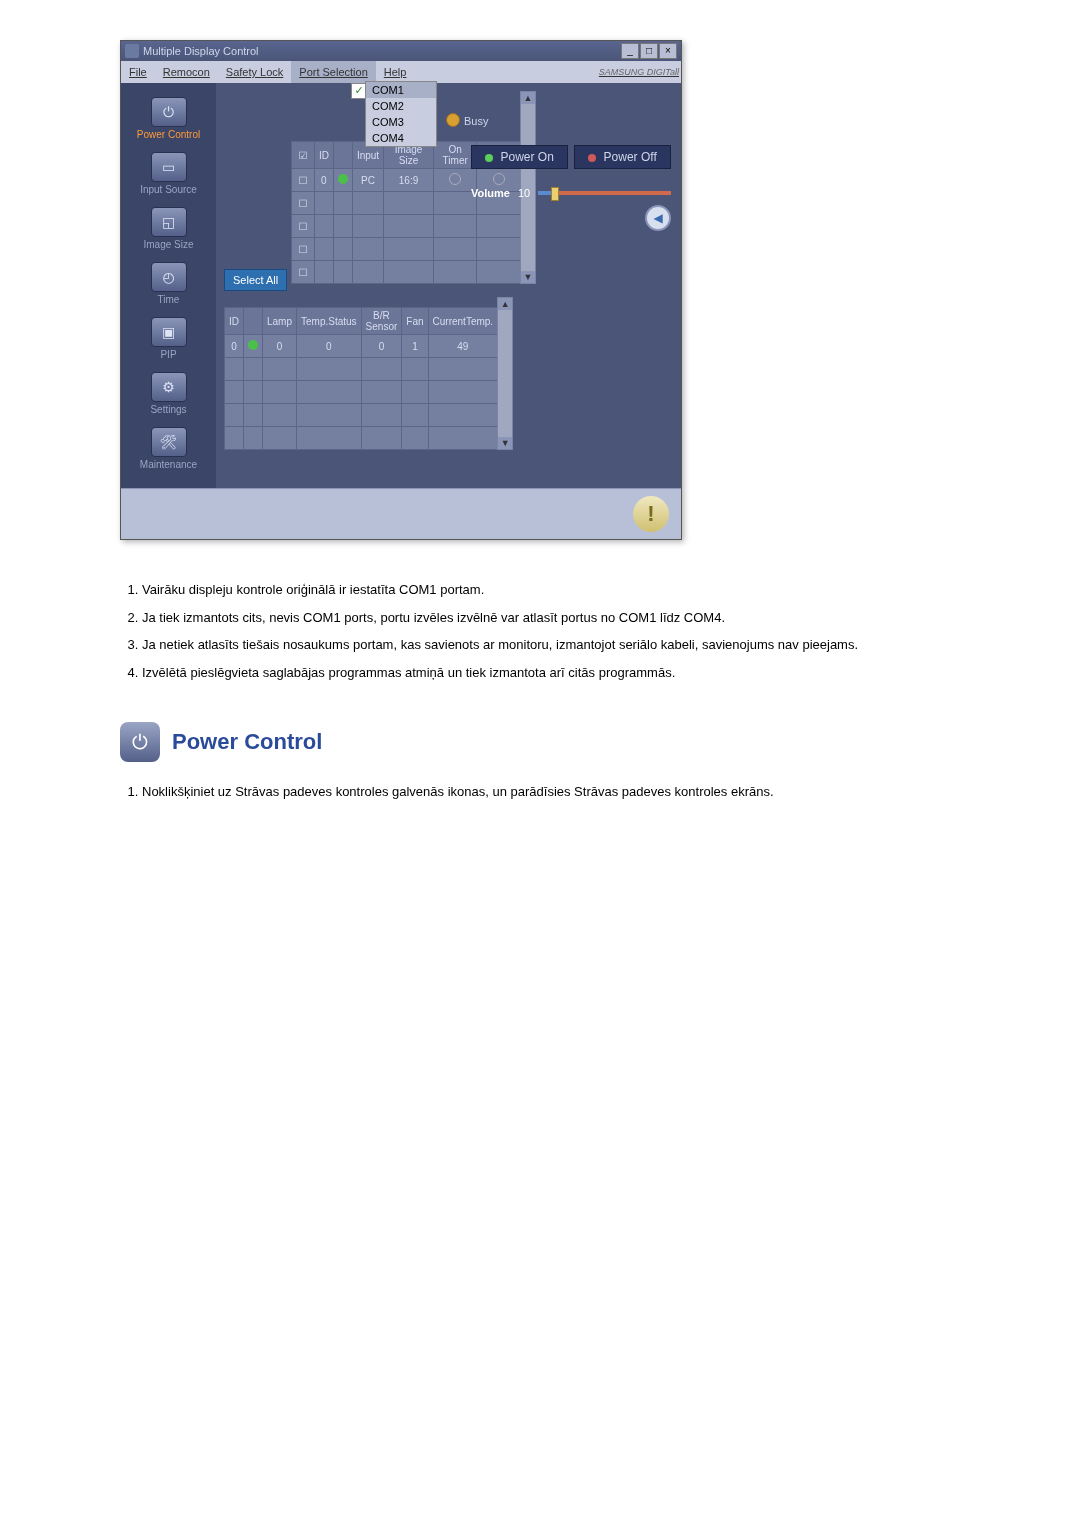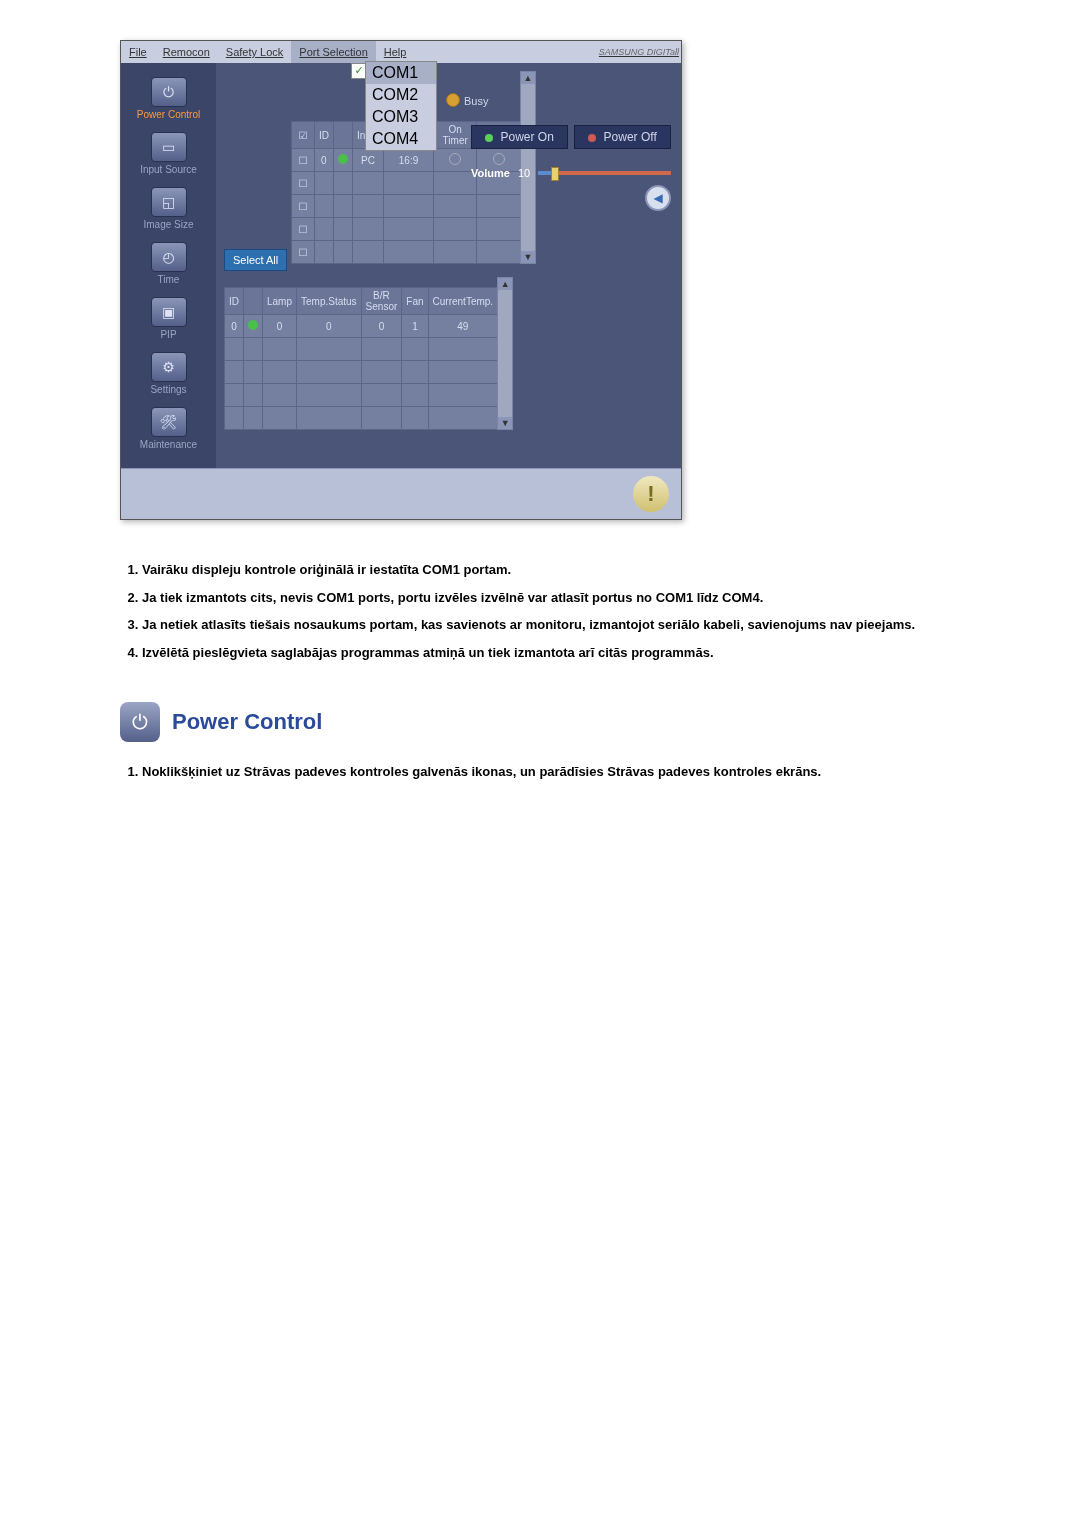--- a/index.html
+++ b/index.html
@@ -101,21 +101,21 @@
     padding: 4px 8px;
     border: 1px solid #1a4a80;
     margin-bottom: 6px;
   }
   .port-dropdown {
     position: absolute;
     left: 149px;
     top: -2px;
     background: #c8cee0;
     border: 1px solid #888;
-    font-size: 16px;
+    font-size: 11px;
     z-index: 5;
     width: 70px;
   }
   .port-dropdown div {
     padding: 2px 6px;
   }
   .port-dropdown div.hov { background:#a8b0c8; }
   .port-check {
     position:absolute; left:135px; top:0; width:14px; height:14px;
     background:#fff; border:1px solid #888; color:#2a8a2a;
@@ -206,21 +206,20 @@
     color:#7a6a20;font-size:22px;font-weight:bold;
   }
   .green-dot{width:10px;height:10px;border-radius:50%;background:#4ac04a;display:inline-block;}
   ol.doc-list {
     margin: 20px 0 40px 0;
     padding-left: 22px;
   }
   ol.doc-list li {
     margin-bottom: 8px;
     line-height: 1.5;
-    font-weight: bold;
   }
   .section-head {
     display:flex;align-items:center;gap:12px;margin:30px 0 20px 0;
   }
   .section-icon {
     width:40px;height:40px;border-radius:8px;
     background:linear-gradient(#9aa5c5,#55608a);
     display:flex;align-items:center;justify-content:center;
     color:#fff;font-size:20px;
   }
@@ -230,20 +229,31 @@
   .tbl-wrap{position:relative;display:inline-block;}
   .tbl-scroll{position:absolute;right:-15px;top:0;bottom:0;width:14px;background:#a0a8c0;border:1px solid #7a85a5;}
   .tbl-scroll .up,.tbl-scroll .dn{height:12px;background:#8a95b8;text-align:center;font-size:9px;color:#333;line-height:12px;}
   .tbl-scroll .dn{position:absolute;bottom:0;left:0;right:0;}
 </style>
 </head>
 <body>
 
 <div class="app-window">
 
+  <div class="title-bar">
+    <div class="title-left">
+      <span class="title-icon"></span>
+      <span>Multiple Display Control</span>
+    </div>
+    <div class="win-controls">
+      <div class="win-btn">_</div>
+      <div class="win-btn">□</div>
+      <div class="win-btn">×</div>
+    </div>
+  </div>
 
   <div class="menu-bar">
     <div class="menu-item">File</div>
     <div class="menu-item">Remocon</div>
     <div class="menu-item">Safety Lock</div>
     <div class="menu-item open">Port Selection</div>
     <div class="menu-item">Help</div>
     <div class="brand">SAMSUNG DIGITall</div>
   </div>
 

